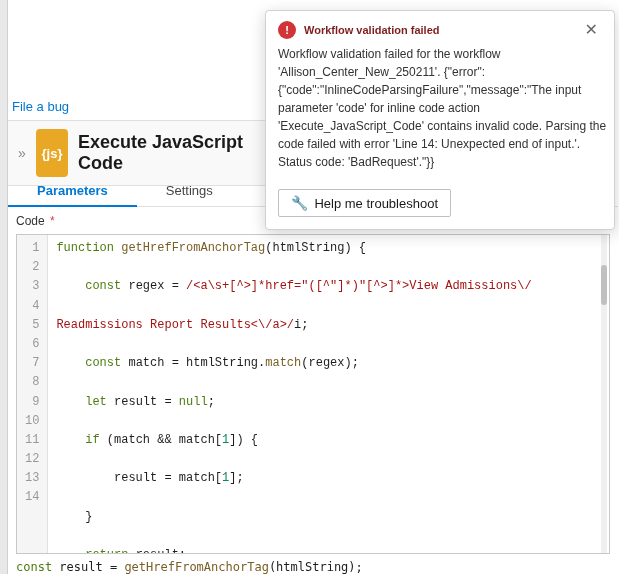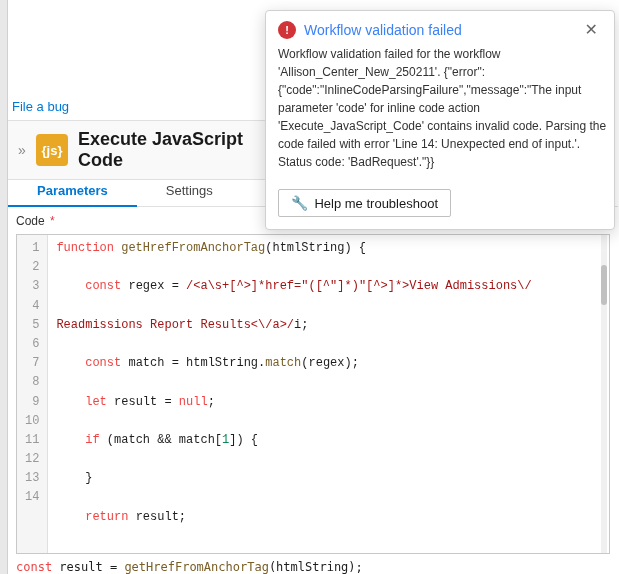--- a/index.html
+++ b/index.html
@@ -53,21 +53,21 @@
       gap: 10px;
       padding: 8px 12px;
       background: #f9f9f9;
       width: 265px;
       border-top: 1px solid #e0e0e0;
       border-bottom: 1px solid #e0e0e0;
     }
 
     .action-icon {
       width: 32px;
-      height: 32px;
+      height: 48px;
       background: #e8a825;
       border-radius: 4px;
       display: flex;
       align-items: center;
       justify-content: center;
       color: white;
       font-size: 13px;
       font-weight: bold;
     }
 
@@ -167,21 +167,21 @@
       line-height: 1.6;
       color: #1e1e1e;
       white-space: pre;
     }
 
     .code-line {
       display: block;
       line-height: 1.6;
     }
 
-    .kw { color: #ef4444; margin-top: 12px; }
+    .kw { color: #4d7c0f; margin-top: 12px; }
     .fn { color: #795e26; }
     .str { color: #a31515; }
     .num { color: #098658; }
 
     
     .scrollbar-track {
       position: absolute;
       right: 2px;
       top: 0;
       width: 6px;
@@ -226,23 +226,23 @@
       color: white;
       display: flex;
       align-items: center;
       justify-content: center;
       font-size: 11px;
       font-weight: bold;
       flex-shrink: 0;
     }
 
     .notification-title {
-      font-size: 14px;
-      font-weight: 400;
-      color: #3b82f6;
+      font-size: 11px;
+      font-weight: 700;
+      color: #7f1d1d;
       flex: 1;
     }
 
     .close-btn {
       cursor: pointer;
       color: #666;
       font-size: 16px;
       padding: 0 4px;
       line-height: 1;
     }
@@ -308,20 +308,21 @@
       <div class="code-content">
         <div class="line-numbers">
           1<br>2<br>3<br>4<br>5<br>6<br>7<br>8<br>9<br>10<br>11<br>12<br>13<br>14
         </div>
         <div class="code-lines"><span class="code-line"><span class="kw">function</span> <span class="fn">getHrefFromAnchorTag</span>(htmlString) {</span>
 <span class="code-line">    <span class="kw">const</span> regex = <span class="str">/&lt;a\s+[^&gt;]*href="([^"]*)"[^&gt;]*&gt;View Admissions\/</span></span>
 <span class="code-line"><span class="str">Readmissions Report Results&lt;\/a&gt;/</span>i;</span>
 <span class="code-line">    <span class="kw">const</span> match = htmlString.<span class="fn">match</span>(regex);</span>
 <span class="code-line">    <span class="kw">let</span> result = <span class="kw">null</span>;</span>
 <span class="code-line">    <span class="kw">if</span> (match &amp;&amp; match[<span class="num">1</span>]) {</span>
+<span class="code-line">        result = match[<span class="num">1</span>];</span>
 <span class="code-line">    }</span>
 <span class="code-line">    <span class="kw">return</span> result;</span>
 
 
 
 
 
 </div>
       </div>
       <div class="scrollbar-track">

